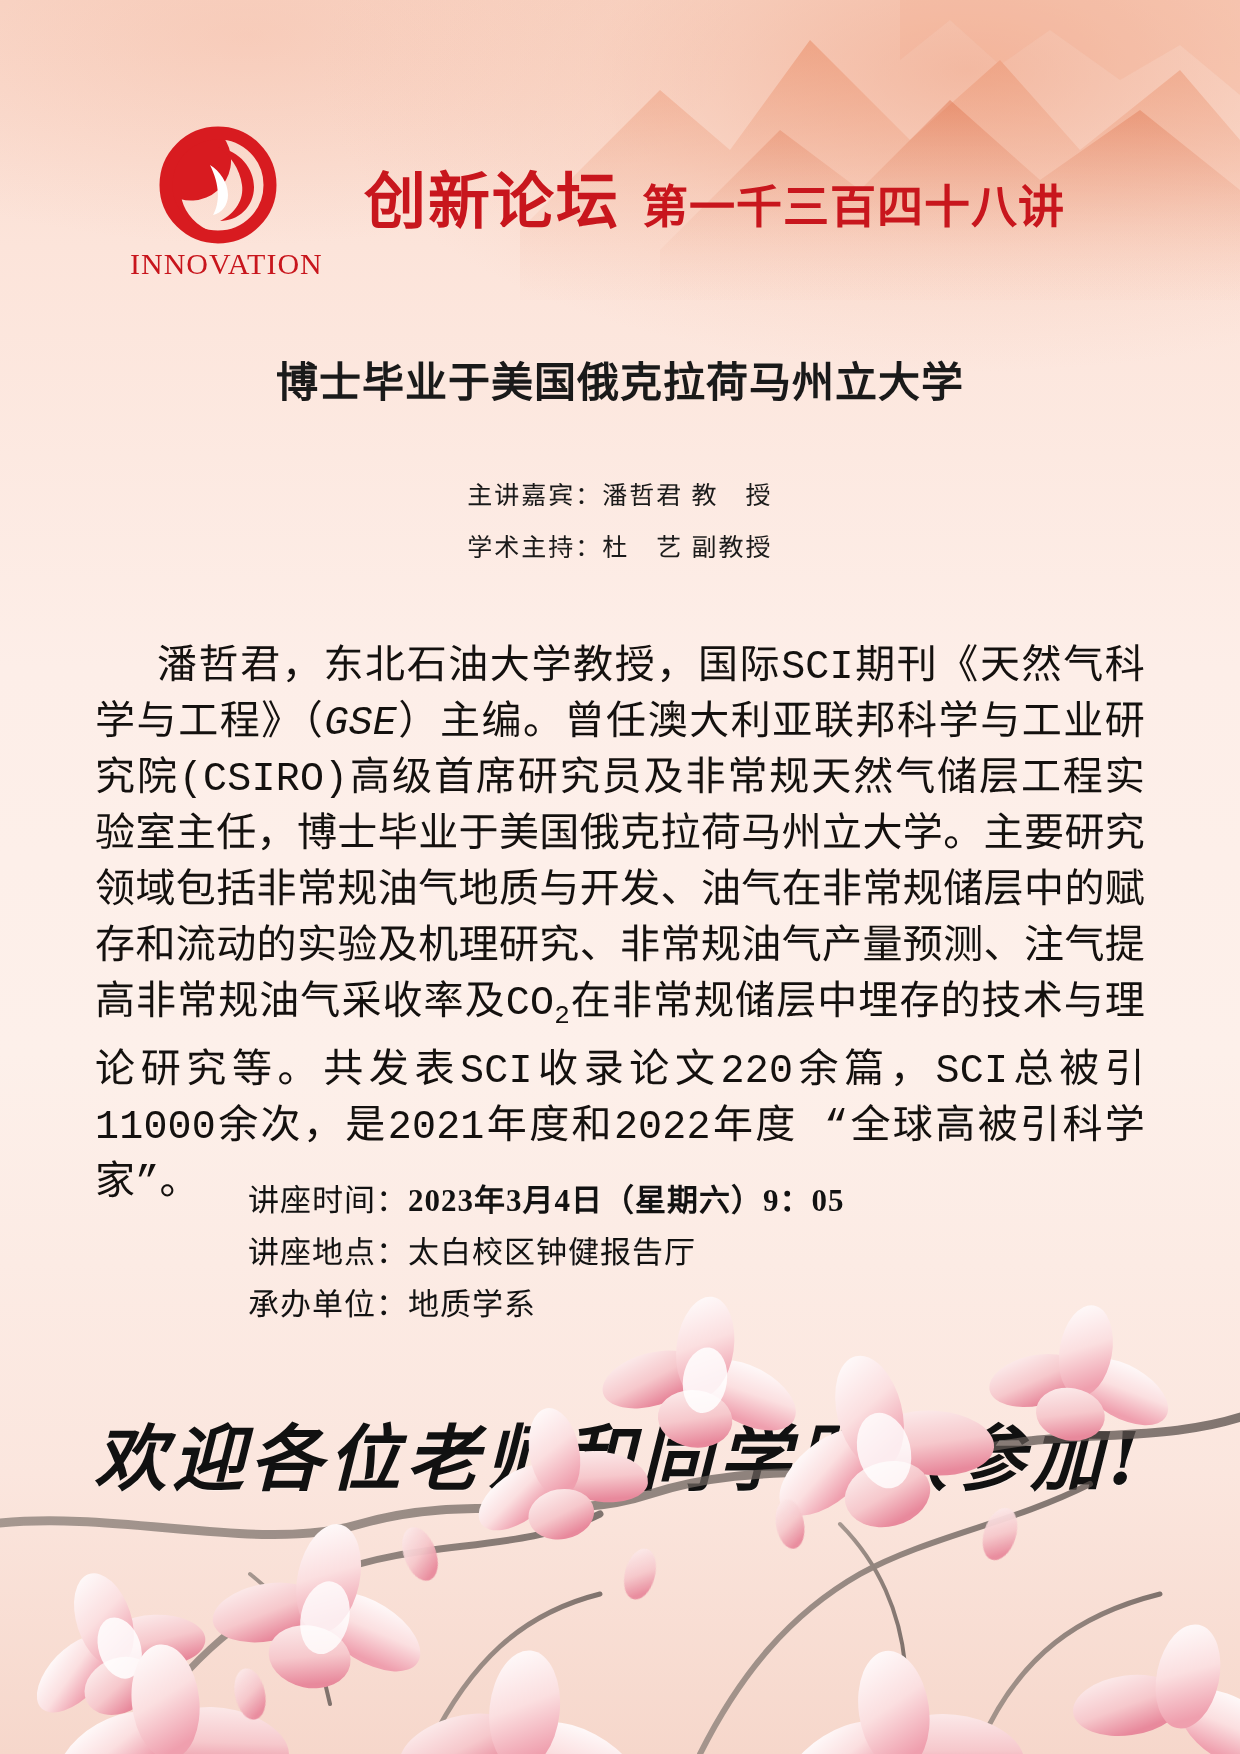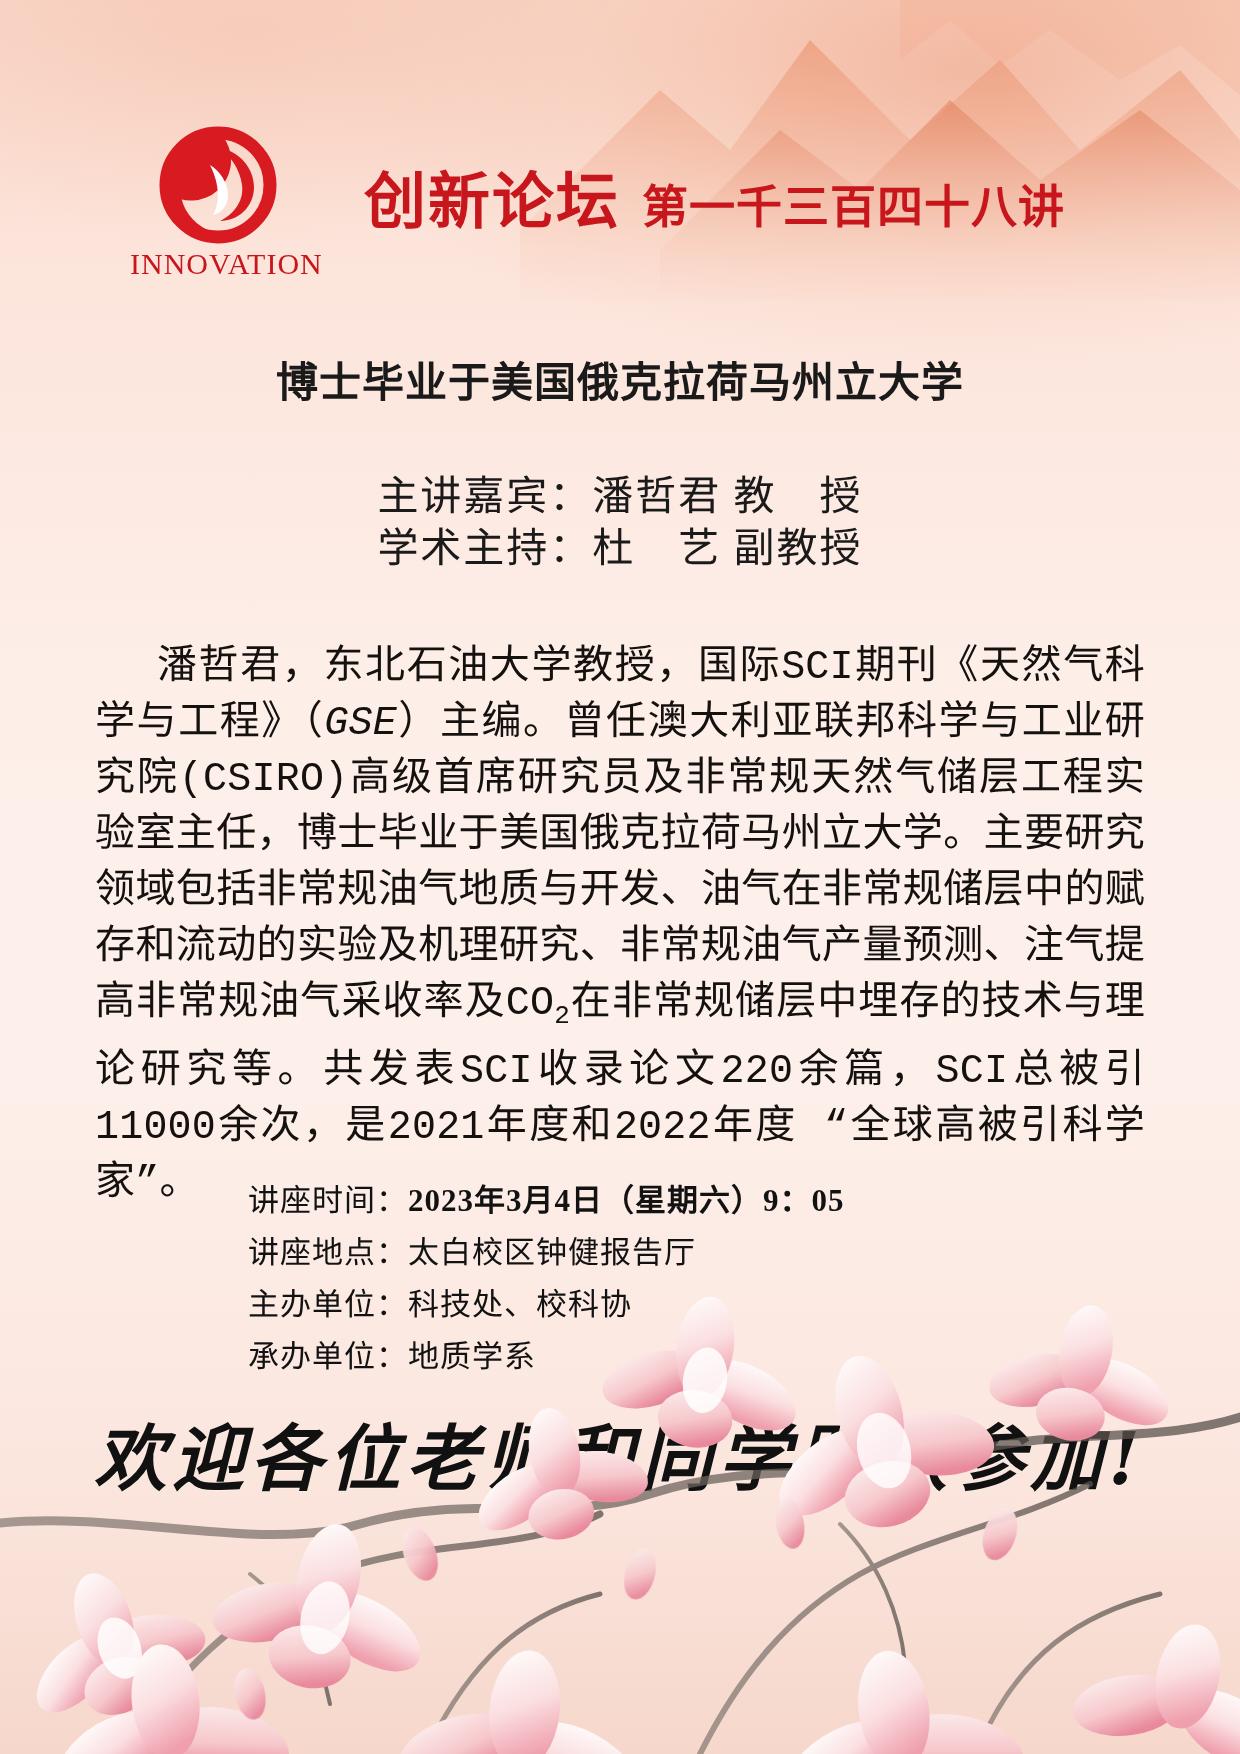--- a/index.html
+++ b/index.html
@@ -110,21 +110,21 @@
   .speakers {
     position: absolute;
     top: 470px;
     left: 0;
     width: 1240px;
     text-align: center;
     color: #1a1a1a;
   }
   .speaker-line {
     font-family: "Liberation Serif", "DejaVu Serif", serif;
-    font-size: 41px;
+    font-size: 25px;
     line-height: 52px;
     letter-spacing: 2px;
   }
 
   
   .bio {
     position: absolute;
     top: 640px;
     left: 95px;
     width: 1050px;
@@ -237,23 +237,20 @@
   </div>
 
   <div class="info">
     <div class="info-row strong">
       <span class="lbl">讲座时间：</span><span class="val">2023年3月4日（星期六）9：05</span>
     </div>
     <div class="info-row">
       <span class="lbl">讲座地点：</span><span class="val">太白校区钟健报告厅</span>
     </div>
     <div class="info-row">
-      <span class="lbl">主办单位：</span><span class="val">科技处、校科协</span>
-    </div>
-    <div class="info-row">
       <span class="lbl">承办单位：</span><span class="val">地质学系</span>
     </div>
   </div>
 
   <div class="slogan">欢迎各位老师和同学踊跃参加!</div>
 
   <div class="flowers">
     <svg width="1240" height="700" viewBox="0 0 1240 700">
       <defs>
         <linearGradient id="pet" x1="0" y1="0" x2="0.3" y2="1">

